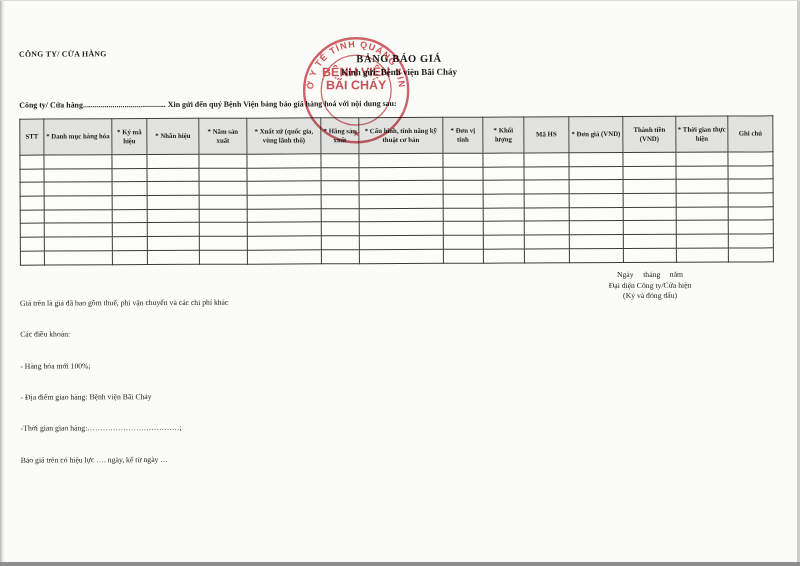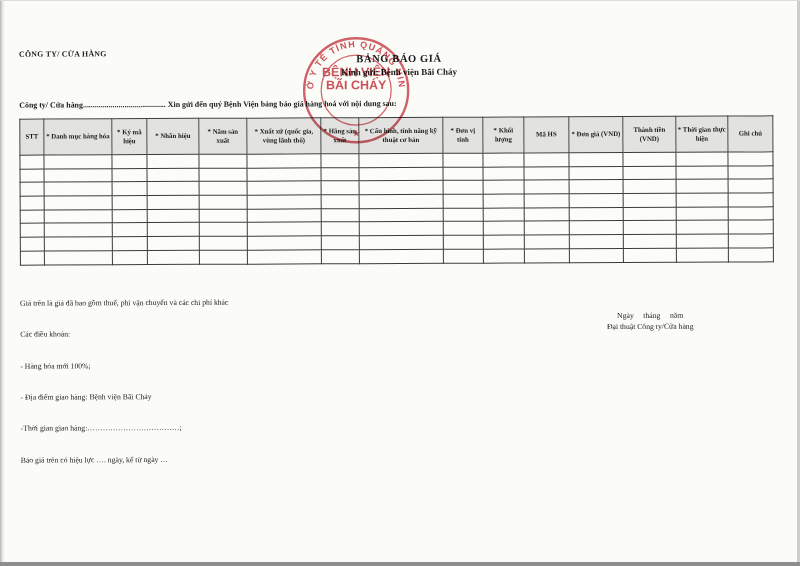--- a/index.html
+++ b/index.html
@@ -59,21 +59,21 @@
   table.quote td{height:12.7px;background:#fcfcfa;}
 
   .notes{
     position:absolute;left:20px;top:276px;
     font-size:7.7px;line-height:10.45px;white-space:pre;
   }
   .signature{
     position:absolute;left:552px;top:271px;width:196px;
     text-align:center;font-size:7.7px;line-height:10.6px;
   }
-  .signature .date-line{white-space:pre;margin-top:41px;}
+  .signature .date-line{white-space:pre;}
 </style>
 </head>
 <body>
 
 <div class="sheet">
   <div class="content">
 
     <div class="company-label">CÔNG TY/ CỬA HÀNG</div>
 
     <div class="title-block">
@@ -264,21 +264,22 @@
       <div>Giá trên là giá đã bao gồm thuế, phí vận chuyển và các chi phí khác</div>
       <div>Các điều khoản:</div>
       <div>- Hàng hóa mới 100%;</div>
       <div>- Địa điểm giao hàng: Bệnh viện Bãi Cháy</div>
       <div>-Thời gian giao hàng:………………………………;</div>
       <div>Báo giá trên có hiệu lực …. ngày, kể từ ngày …</div>
     </div>
 
     <div class="signature">
       <div class="date-line">Ngày     tháng     năm</div>
-      <div>Đại thuật Công ty/Cửa hàng</div>
+      <div>Đại diện Công ty/Cửa hiện</div>
+      <div>(Ký và đóng dấu)</div>
     </div>
 
     <svg class="stamp" viewBox="0 0 110 110" xmlns="http://www.w3.org/2000/svg">
       <defs>
         <path id="ringArc" d="M 12 55 A 43 43 0 0 1 98 55" fill="none"></path>
       </defs>
       <circle cx="55" cy="55" r="52" fill="none" stroke="#c43a41" stroke-width="2.4" opacity="0.9"></circle>
       <circle cx="55" cy="55" r="35" fill="none" stroke="#c43a41" stroke-width="1.3" opacity="0.85"></circle>
       <text font-family="Liberation Sans, sans-serif" font-size="9" font-weight="bold" fill="#c43a41" letter-spacing="1.2">
         <textPath href="#ringArc" startOffset="50%" text-anchor="middle">SỞ Y TẾ TỈNH QUẢNG NINH</textPath>

